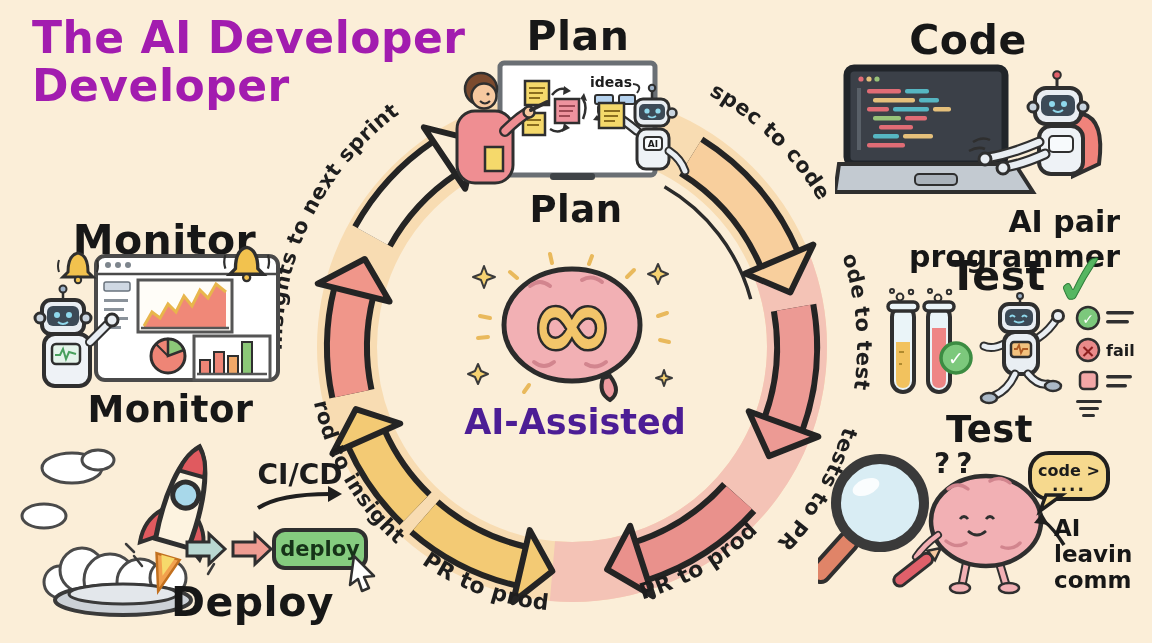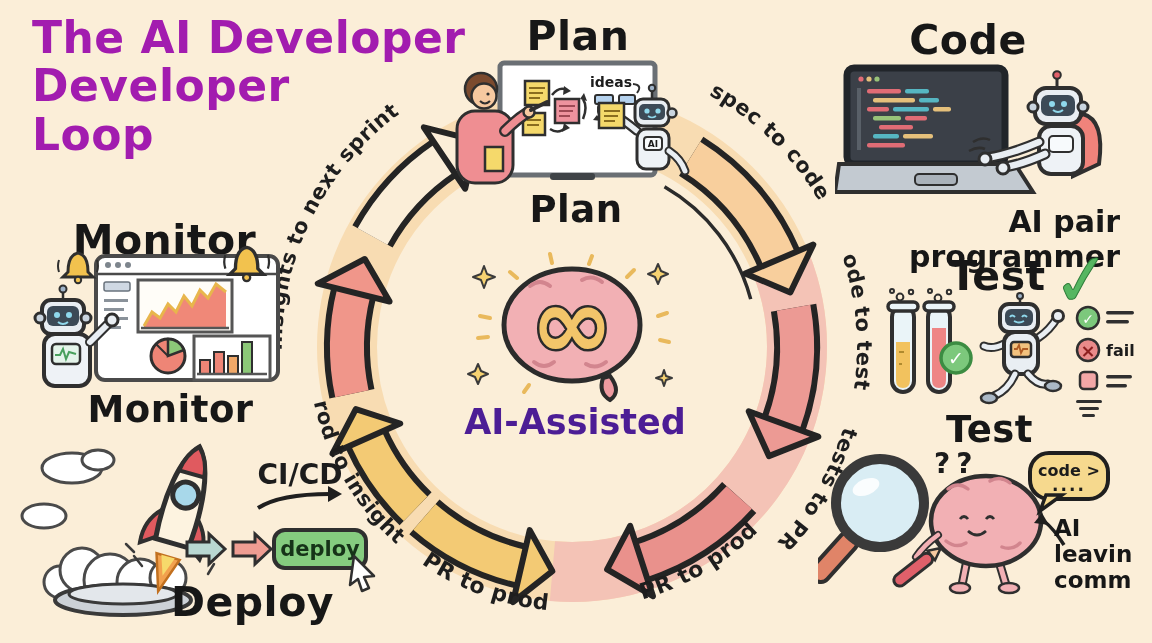--- a/index.html
+++ b/index.html
@@ -118,21 +118,20 @@
         <path d="M124,114 Q134,120 144,112"></path>
     </g>
     <path d="M148,126 Q160,142 148,150 Q136,143 141,128 Z" fill="#ee9aa0" stroke="#2b2b2b" stroke-width="4"></path>
     <text x="110" y="108" text-anchor="middle" class="svgtxt" style="font-size:100px;fill:#f3c56a;stroke:#2b2b2b;stroke-width:5;paint-order:stroke;">∞</text>
   </svg>
   <div class="abs ai-assist" style="left:455px;top:402px;width:240px">AI-Assisted</div>
 
   <div class="abs ttl" style="left:32px;top:14px;width:470px">
     <div>The AI Developer</div>
     <div>Developer</div>
-    <div>Loop</div>
   </div>
 
   <div class="abs hd" style="left:478px;top:12px;width:200px">Plan</div>
   <svg class="abs" style="left:455px;top:55px" width="245" height="150" viewBox="0 0 245 150">
     <rect x="45" y="8" width="155" height="112" rx="4" fill="#ffffff" stroke="#6a6f74" stroke-width="5"></rect>
     <rect x="95" y="118" width="45" height="7" rx="3" fill="#3f4347"></rect>
     <rect x="70" y="26" width="24" height="24" fill="#f5d96b" stroke="#2f2f2f" stroke-width="2.5"></rect>
     <g stroke="#8a6d1f" stroke-width="2">
         <line x1="74" y1="33" x2="90" y2="33"></line>
         <line x1="74" y1="38" x2="88" y2="38"></line>

